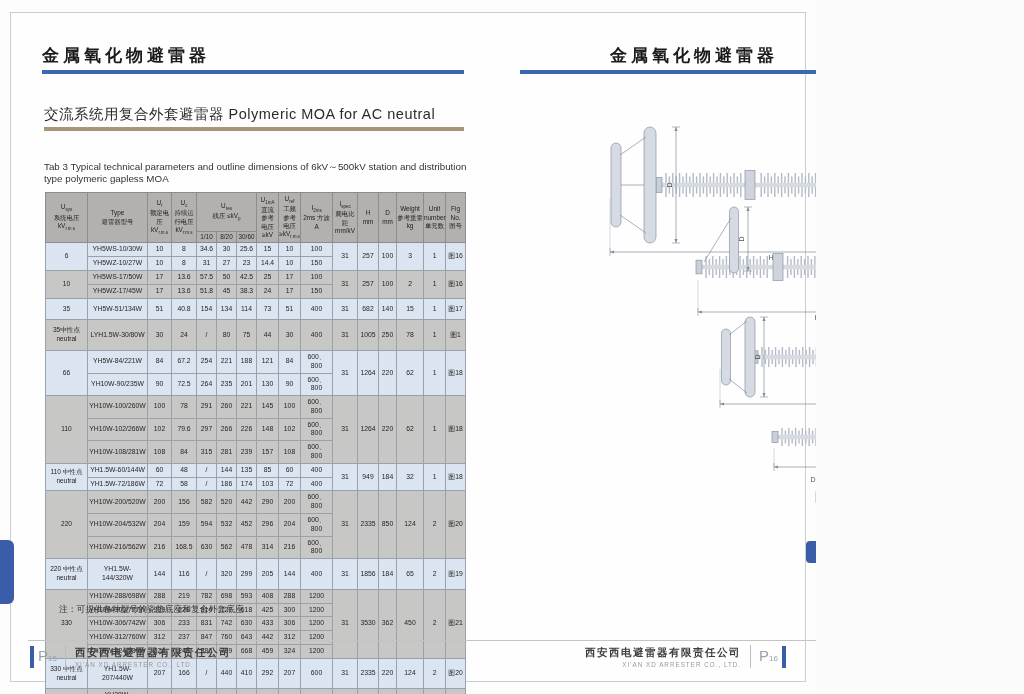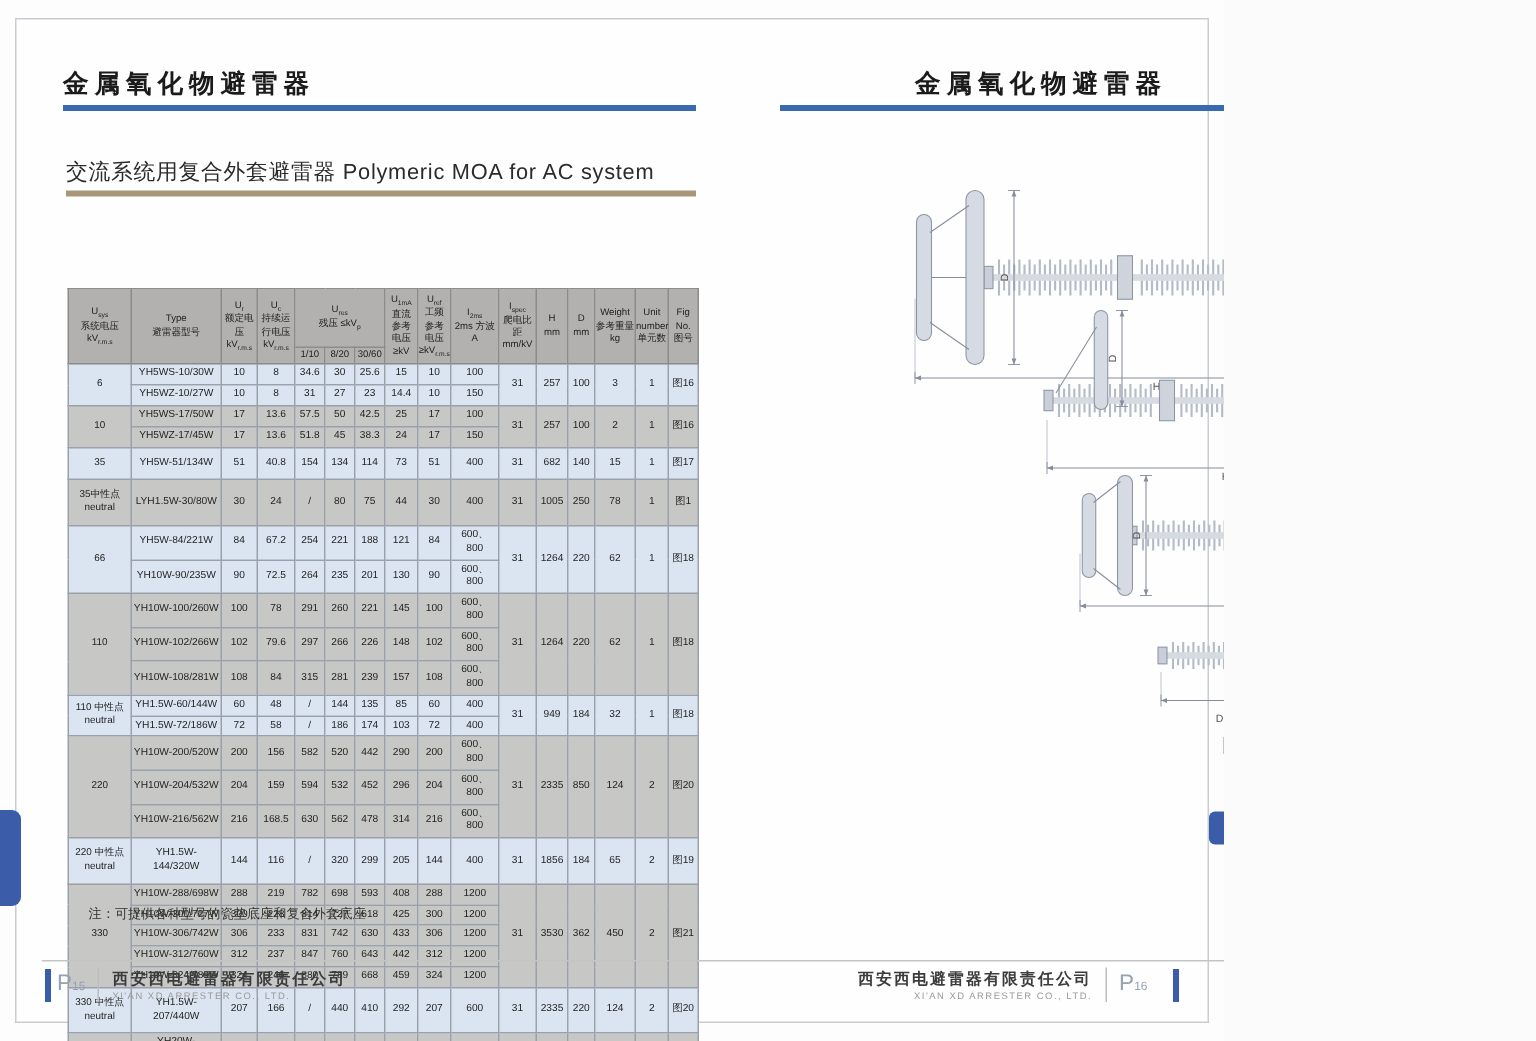--- a/index.html
+++ b/index.html
@@ -38,40 +38,41 @@
   .footer{position:absolute;top:645px;display:flex;align-items:flex-start;}
   .footer-left{left:30px;}
   .footer-right{right:30px;flex-direction:row-reverse;}
   .fbar{width:4px;height:22px;background:#3b5ca8;margin-top:1px;}
   .pnum{font-size:15px;color:#97a2b0;margin:0 8px 0 4px;line-height:22px;}
   .pnum .small{font-size:8px;color:#97a2b0;}
   .company{border-left:1px solid #bdbdbd;padding:1px 0 0 9px;}
   .footer-right .company{border-left:none;border-right:1px solid #bdbdbd;padding:1px 9px 0 0;text-align:right;}
   .company .zh{font-size:10.5px;font-weight:bold;letter-spacing:1.5px;color:#3c3c3c;}
   .company .en{font-size:6.3px;color:#999;letter-spacing:1px;margin-top:1px;}
-  .footer-right .pnum{margin:0 17px 0 8px;}
+  .footer-right .pnum{margin:0 4px 0 8px;}
   
   #drawings{position:absolute;left:540px;top:80px;}
   .figlabel{position:absolute;width:48px;text-align:center;transform:rotate(-90deg);
             transform-origin:center;font-size:9px;color:#2e2e2e;line-height:1.2;}
   .figlabel .en{font-size:8px;}
   
   .tab-left{position:absolute;left:0;top:540px;width:14px;height:64px;background:#3b5ca8;border-radius:0 6px 6px 0;}
   .tab-right{position:absolute;right:0;top:541px;width:10px;height:22px;background:#3b5ca8;border-radius:4px 0 0 4px;}
 </style>
 </head>
 <body>
 
 <div class="screen">
   <div class="spread"></div>
 
   <div class="page-title title-left">金属氧化物避雷器</div>
   <div class="accent-bar bar-left"></div>
-  <div class="section-title">交流系统用复合外套避雷器 Polymeric MOA for AC system</div>
+  <div class="section-title">交流系统用复合外套避雷器 Polymeric MOA for AC neutral</div>
   <div class="tan-bar"></div>
+  <div class="caption-en">Tab 3 Typical technical parameters and outline dimensions of 6kV～500kV station and distribution type polymeric gapless MOA</div>
 
   <table class="ptable">
       <colgroup>
         <col style="width: 42px;">
         <col style="width: 60px;">
         <col style="width: 24px;">
         <col style="width: 25px;">
         <col style="width: 20px;">
         <col style="width: 20px;">
         <col style="width: 20px;">

